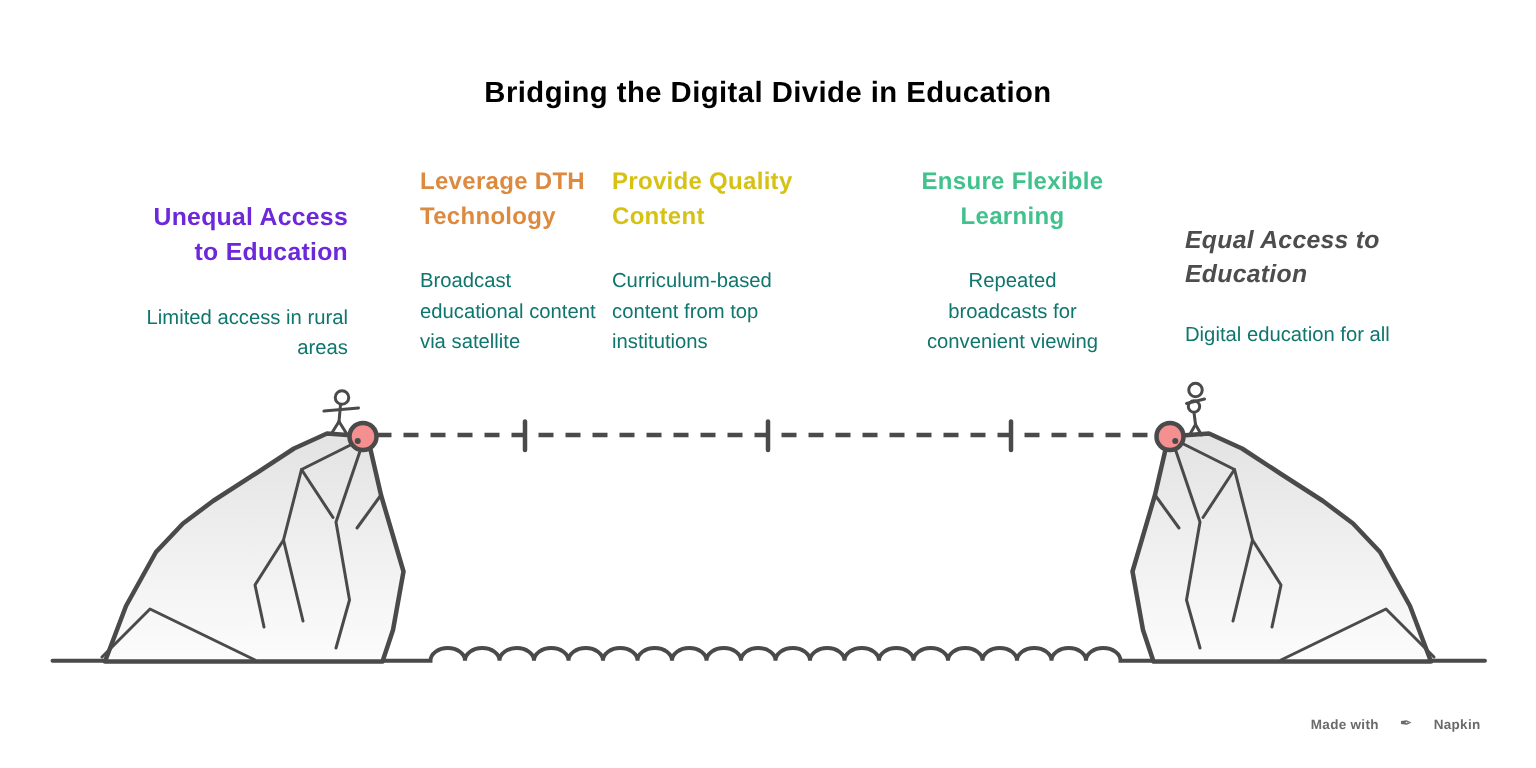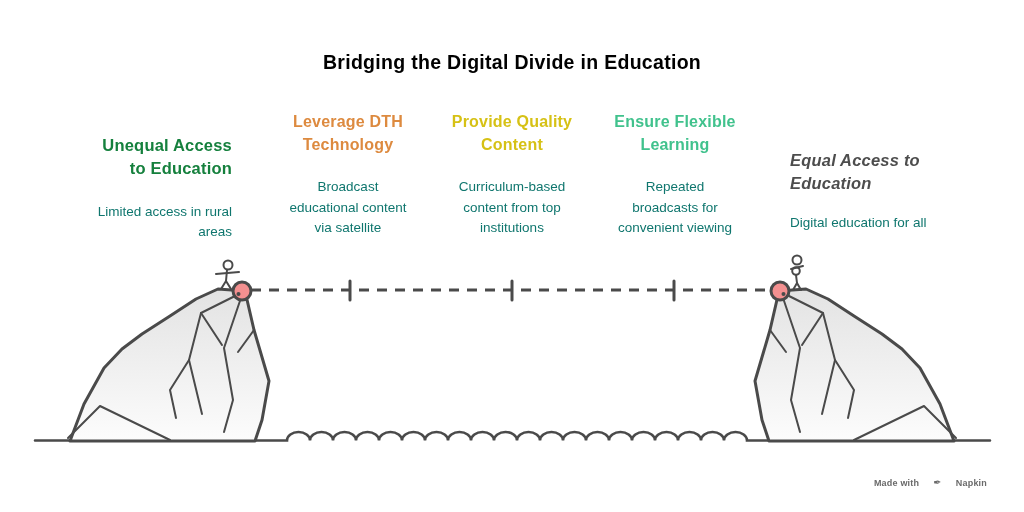--- a/index.html
+++ b/index.html
@@ -15,42 +15,42 @@
   .col .heading{
     font-size:16px;font-weight:700;line-height:1.42;letter-spacing:.2px;
     white-space:pre-line;color:#4d4d4d;
   }
   .col .body{
     margin-top:21px;font-size:13.5px;line-height:1.5;color:#0f766e;
     white-space:pre-line;
   }
   .col-problem{left:62px;top:134px;width:170px;text-align:right;}
   .col-problem .heading{font-size:16.5px;}
-  .col-step1{left:268px;top:111px;width:160px;text-align:center;}
-  .col-step2{left:432px;top:111px;width:160px;text-align:center;}
+  .col-step1{left:280px;top:111px;width:160px;}
+  .col-step2{left:408px;top:111px;width:160px;}
   .col-step3{left:595px;top:111px;width:160px;text-align:center;}
   .col-goal{left:790px;top:149px;width:185px;text-align:left;}
   .col-goal .heading{font-size:16.5px;font-style:italic;}
   .col-goal .body{margin-top:17px;}
   .illustration{position:absolute;left:0;top:250px;width:1024px;height:212px;}
   .credit{
     position:absolute;right:37px;top:478px;display:flex;align-items:center;gap:14px;
     font-size:9px;font-weight:700;color:#6a6a6a;letter-spacing:.2px;
   }
   .credit .pen{font-size:10px;line-height:1;}
 </style>
 </head>
 <body>
 
 <div class="stage">
 
   <div class="title">Bridging the Digital Divide in Education</div>
 
   <div class="col col-problem">
-    <div class="heading" style="color: #15803d;">Unequal Access
+    <div class="heading" style="color: #6d28d9;">Unequal Access
 to Education</div>
     <div class="body">Limited access in rural
 areas</div>
   </div>
 
   <div class="col col-step1">
     <div class="heading" style="color: rgb(221, 138, 63);">Leverage DTH
 Technology</div>
     <div class="body">Broadcast
 educational content

